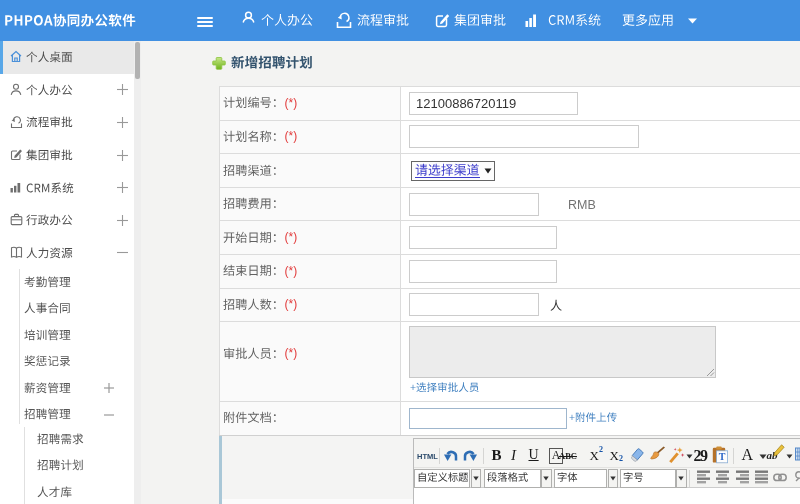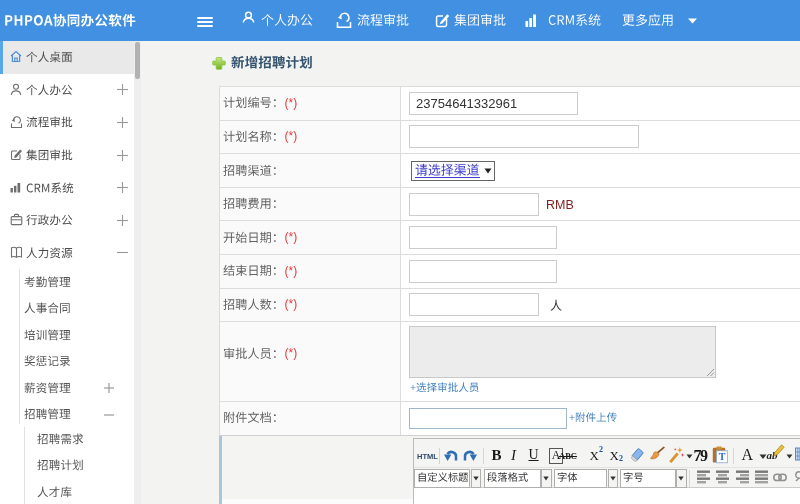--- a/index.html
+++ b/index.html
@@ -215,32 +215,32 @@
     </svg>
 <div style="position:absolute;left:284.5px;top:297.4px;font:12px 'Liberation Sans',sans-serif;color:#e23b3b">(*)</div>
 <svg style="position:absolute;left:223.0px;top:344.5px;" width="62.0" height="16.6" viewBox="0 -12.93 62.0 16.59">
       <path fill="#616161" d="M5.2 -10.1C5.4 -9.7 5.6 -9.3 5.8 -8.9H1V-6.9H1.9V-8.1H10.2V-6.9H11.2V-8.9H6.6L6.8 -9C6.7 -9.4 6.4 -9.9 6.2 -10.3ZM2.6 -3.5H5.6V-2.2H2.6ZM2.6 -4.3V-5.7H5.6V-4.3ZM9.5 -3.5V-2.2H6.6V-3.5ZM9.5 -4.3H6.6V-5.7H9.5ZM5.6 -7.7V-6.5H1.8V-0.7H2.6V-1.3H5.6V1H6.6V-1.3H9.5V-0.7H10.4V-6.5H6.6V-7.7Z M14.4 -10.2V-7.8H12.8V-6.9H14.4V-4.3C13.8 -4.1 13.1 -3.9 12.6 -3.8L12.9 -2.9L14.4 -3.4V-0.2C14.4 -0 14.4 0 14.2 0C14.1 0 13.5 0.1 12.9 0C13.1 0.3 13.2 0.6 13.2 0.9C14.1 0.9 14.6 0.9 14.9 0.7C15.2 0.6 15.3 0.3 15.3 -0.2V-3.6L16.8 -4.1L16.7 -4.9L15.3 -4.5V-6.9H16.7V-7.8H15.3V-10.2ZM17.3 0.8C17.5 0.6 17.8 0.4 19.9 -0.6C19.9 -0.8 19.8 -1.2 19.8 -1.4L18.2 -0.7V-5.4H19.9V-6.3H18.2V-10.1H17.3V-0.9C17.3 -0.4 17 -0.2 16.8 -0C17 0.2 17.2 0.5 17.3 0.8ZM23 -7.4C22.6 -6.9 21.9 -6.3 21.3 -5.9V-10.1H20.3V-0.8C20.3 0.4 20.6 0.7 21.5 0.7C21.7 0.7 22.6 0.7 22.8 0.7C23.6 0.7 23.9 0.1 23.9 -1.5C23.7 -1.6 23.3 -1.8 23.1 -1.9C23 -0.6 23 -0.2 22.7 -0.2C22.5 -0.2 21.8 -0.2 21.6 -0.2C21.3 -0.2 21.3 -0.3 21.3 -0.8V-4.9C22 -5.4 23 -6.1 23.7 -6.8Z M30 -10.2C29.9 -8.3 30 -2.4 24.9 0.2C25.2 0.4 25.5 0.7 25.7 0.9C28.7 -0.7 30 -3.4 30.5 -5.9C31.1 -3.6 32.4 -0.6 35.5 0.9C35.6 0.6 35.9 0.3 36.2 0.1C31.9 -1.8 31.1 -6.9 30.9 -8.4C31 -9.1 31 -9.8 31 -10.2Z M39.9 -8.9H45.6V-7.5H39.9ZM38.9 -9.7V-6.7H46.6V-9.7ZM42.2 -4V-2.9C42.2 -1.9 41.8 -0.6 37.4 0.3C37.6 0.5 37.9 0.8 38 1C42.6 0 43.1 -1.6 43.1 -2.9V-4ZM43.1 -0.8C44.5 -0.3 46.5 0.5 47.6 1L48 0.2C47 -0.3 45 -1 43.5 -1.5ZM38.5 -5.6V-1.1H39.4V-4.8H46.1V-1.2H47V-5.6Z M51.8 -5.9C52.3 -5.9 52.8 -6.3 52.8 -6.8C52.8 -7.4 52.3 -7.8 51.8 -7.8C51.4 -7.8 50.9 -7.4 50.9 -6.8C50.9 -6.3 51.4 -5.9 51.8 -5.9ZM51.8 0C52.3 0 52.8 -0.3 52.8 -0.9C52.8 -1.4 52.3 -1.8 51.8 -1.8C51.4 -1.8 50.9 -1.4 50.9 -0.9C50.9 -0.3 51.4 0 51.8 0Z"></path>
     </svg>
 <div style="position:absolute;left:284.5px;top:346.0px;font:12px 'Liberation Sans',sans-serif;color:#e23b3b">(*)</div>
 <svg style="position:absolute;left:223.0px;top:408.5px;" width="62.0" height="16.6" viewBox="0 -12.93 62.0 16.59">
       <path fill="#616161" d="M7 -5.1C7.5 -4.2 8 -3 8.2 -2.2L9 -2.6C8.7 -3.4 8.2 -4.5 7.7 -5.4ZM9.8 -10.1V-7.4H6.7V-6.6H9.8V-0.2C9.8 0 9.7 0 9.5 0.1C9.3 0.1 8.8 0.1 8.1 0C8.2 0.3 8.4 0.7 8.4 1C9.3 1 9.9 0.9 10.2 0.8C10.5 0.6 10.7 0.3 10.7 -0.2V-6.6H11.7V-7.4H10.7V-10.1ZM6.3 -10.2C5.8 -8.5 4.9 -6.7 3.9 -5.6C4.1 -5.4 4.3 -5 4.5 -4.8C4.8 -5.2 5.1 -5.6 5.3 -6V0.9H6.2V-7.5C6.5 -8.3 6.9 -9.2 7.1 -10ZM1 -9.7V1H1.8V-8.9H3.3C3.1 -8 2.8 -6.9 2.4 -6C3.2 -5 3.4 -4.1 3.4 -3.5C3.4 -3.1 3.4 -2.7 3.2 -2.6C3.1 -2.5 3 -2.5 2.8 -2.5C2.7 -2.5 2.5 -2.5 2.2 -2.5C2.3 -2.2 2.4 -1.9 2.4 -1.7C2.7 -1.6 3 -1.6 3.2 -1.7C3.4 -1.7 3.6 -1.8 3.8 -1.9C4.1 -2.1 4.2 -2.7 4.2 -3.4C4.2 -4.1 4.1 -5.1 3.2 -6.1C3.6 -7.1 4.1 -8.4 4.4 -9.4L3.8 -9.8L3.6 -9.7Z M16.1 -4.2V-3.3H19.6V1H20.5V-3.3H23.8V-4.2H20.5V-6.9H23.3V-7.7H20.5V-10.1H19.6V-7.7H17.9C18.1 -8.3 18.2 -8.9 18.3 -9.5L17.5 -9.6C17.2 -8 16.7 -6.5 16 -5.5C16.2 -5.3 16.6 -5.1 16.8 -5C17.1 -5.5 17.4 -6.1 17.6 -6.9H19.6V-4.2ZM15.5 -10.2C14.8 -8.4 13.7 -6.5 12.6 -5.3C12.7 -5.1 13 -4.6 13.1 -4.4C13.5 -4.8 13.9 -5.3 14.2 -5.9V1H15.1V-7.3C15.6 -8.1 16 -9 16.3 -9.9Z M29.6 -10C29.9 -9.4 30.3 -8.6 30.5 -8.1L31.5 -8.5C31.3 -9 30.9 -9.7 30.5 -10.3ZM25 -8.1V-7.2H26.9C27.6 -5.3 28.6 -3.7 29.9 -2.4C28.5 -1.3 26.9 -0.5 24.8 0.1C25 0.3 25.3 0.7 25.4 1C27.4 0.3 29.1 -0.6 30.5 -1.8C31.9 -0.6 33.6 0.3 35.6 0.9C35.7 0.6 36 0.2 36.2 0C34.2 -0.4 32.6 -1.3 31.2 -2.5C32.5 -3.7 33.4 -5.3 34.1 -7.2H36V-8.1ZM30.5 -3.1C29.4 -4.2 28.5 -5.6 27.9 -7.2H33.1C32.5 -5.6 31.6 -4.2 30.5 -3.1Z M47 -9.5C46.7 -8.6 46.2 -7.3 45.8 -6.5L46.5 -6.3C46.9 -7 47.5 -8.2 47.9 -9.2ZM41.4 -9.2C41.8 -8.3 42.3 -7.1 42.5 -6.4L43.3 -6.7C43.1 -7.4 42.6 -8.6 42.2 -9.4ZM39 -10.2V-7.6H37.2V-6.8H38.8C38.4 -5.1 37.7 -3.2 36.9 -2.1C37.1 -1.9 37.3 -1.6 37.4 -1.3C38 -2.1 38.5 -3.5 39 -4.9V1H39.8V-5.2C40.2 -4.6 40.7 -3.8 40.8 -3.4L41.4 -4.1C41.2 -4.5 40.2 -5.9 39.8 -6.3V-6.8H41.4V-7.6H39.8V-10.2ZM41.1 -0.8V0.1H46.9V0.9H47.8V-5.7H45.1V-10.2H44.2V-5.7H41.4V-4.9H46.9V-3.3H41.5V-2.5H46.9V-0.8Z M51.8 -5.9C52.3 -5.9 52.8 -6.3 52.8 -6.8C52.8 -7.4 52.3 -7.8 51.8 -7.8C51.4 -7.8 50.9 -7.4 50.9 -6.8C50.9 -6.3 51.4 -5.9 51.8 -5.9ZM51.8 0C52.3 0 52.8 -0.3 52.8 -0.9C52.8 -1.4 52.3 -1.8 51.8 -1.8C51.4 -1.8 50.9 -1.4 50.9 -0.9C50.9 -0.3 51.4 0 51.8 0Z"></path>
     </svg>
 <div style="position:absolute;left:409.0px;top:91.5px;width:169.0px;height:23.0px;background:#fff;border:1px solid #cccccc;box-sizing:border-box;"></div>
-<div style="position:absolute;left:416px;top:96px;font:13px 'Liberation Sans',sans-serif;color:#333">23754641332961</div>
+<div style="position:absolute;left:416px;top:96px;font:13px 'Liberation Sans',sans-serif;color:#333">12100886720119</div>
 <div style="position:absolute;left:409.0px;top:125.0px;width:230.0px;height:23.0px;background:#fff;border:1px solid #cccccc;box-sizing:border-box;"></div>
 <div style="position:absolute;left:410.5px;top:161.0px;width:84.0px;height:19.5px;background:#fdfdfd;border:1px solid #666666;box-sizing:border-box;"></div>
 <svg style="position:absolute;left:415.0px;top:161.3px;" width="65.5" height="17.5" viewBox="0 -13.67 65.5 17.54">
       <path fill="#3c3ccc" d="M1.4 -10C2.1 -9.4 2.9 -8.5 3.3 -8L4 -8.6C3.6 -9.2 2.7 -10 2 -10.6ZM0.5 -6.8V-5.9H2.5V-1.1C2.5 -0.6 2.1 -0.2 1.9 -0C2 0.2 2.3 0.6 2.4 0.8C2.6 0.5 2.9 0.3 5.1 -1.4C5 -1.6 4.8 -2 4.7 -2.2L3.4 -1.2V-6.8ZM6.4 -2.7H10.4V-1.7H6.4ZM6.4 -3.4V-4.4H10.4V-3.4ZM7.9 -10.8V-9.8H4.9V-9.1H7.9V-8.3H5.3V-7.5H7.9V-6.7H4.5V-5.9H12.4V-6.7H8.9V-7.5H11.6V-8.3H8.9V-9.1H12V-9.8H8.9V-10.8ZM5.5 -5.2V1H6.4V-1H10.4V-0.1C10.4 0.1 10.4 0.1 10.2 0.2C10 0.2 9.4 0.2 8.7 0.1C8.9 0.4 9 0.7 9 1C9.9 1 10.5 1 10.9 0.8C11.2 0.7 11.4 0.4 11.4 -0.1V-5.2Z M13.7 -9.9C14.4 -9.2 15.3 -8.3 15.7 -7.7L16.5 -8.3C16.1 -8.9 15.2 -9.8 14.4 -10.4ZM18.7 -10.4C18.3 -9.3 17.8 -8.2 17.1 -7.4C17.3 -7.3 17.8 -7 17.9 -6.9C18.2 -7.2 18.5 -7.7 18.8 -8.2H20.7V-6.3H17V-5.5H19.4C19.1 -3.8 18.6 -2.5 16.7 -1.9C16.9 -1.7 17.2 -1.3 17.3 -1.1C19.4 -1.9 20.1 -3.4 20.3 -5.5H21.7V-2.5C21.7 -1.5 21.9 -1.2 22.8 -1.2C23 -1.2 23.9 -1.2 24.1 -1.2C24.9 -1.2 25.2 -1.6 25.3 -3.3C25 -3.3 24.6 -3.5 24.4 -3.6C24.4 -2.3 24.3 -2.1 24 -2.1C23.8 -2.1 23.1 -2.1 23 -2.1C22.7 -2.1 22.6 -2.1 22.6 -2.5V-5.5H25.2V-6.3H21.6V-8.2H24.6V-9H21.6V-10.8H20.7V-9H19.2C19.3 -9.4 19.5 -9.8 19.6 -10.3ZM16.1 -5.9H13.6V-5H15.2V-1.1C14.7 -0.8 14.1 -0.3 13.5 0.2L14.1 1C14.9 0.2 15.6 -0.4 16 -0.4C16.3 -0.4 16.7 -0.1 17.2 0.2C18.1 0.7 19.1 0.9 20.6 0.9C21.9 0.9 24.1 0.8 25.1 0.7C25.1 0.5 25.3 -0 25.4 -0.3C24.1 -0.1 22.1 -0 20.7 -0C19.3 -0 18.2 -0.1 17.4 -0.6C16.8 -1 16.5 -1.3 16.1 -1.3Z M28.1 -10.8V-8.2H26.4V-7.3H28.1V-4.6C27.4 -4.4 26.8 -4.2 26.3 -4.1L26.5 -3.1L28.1 -3.6V-0.2C28.1 0 28 0.1 27.9 0.1C27.7 0.1 27.2 0.1 26.7 0.1C26.8 0.3 26.9 0.7 26.9 1C27.8 1 28.3 1 28.6 0.8C28.9 0.6 29 0.4 29 -0.2V-3.9L30.5 -4.4L30.4 -5.3L29 -4.9V-7.3H30.6V-8.2H29V-10.8ZM36.2 -9.3C35.7 -8.6 35.1 -8 34.3 -7.5C33.7 -8 33.1 -8.6 32.7 -9.3ZM30.9 -10.2V-9.3H31.7C32.2 -8.4 32.8 -7.7 33.6 -7C32.6 -6.4 31.5 -6 30.4 -5.7C30.5 -5.5 30.8 -5.1 30.9 -4.9C32 -5.3 33.2 -5.8 34.3 -6.5C35.3 -5.8 36.5 -5.2 37.8 -4.9C37.9 -5.1 38.2 -5.5 38.4 -5.7C37.2 -6 36 -6.4 35.1 -7C36.1 -7.8 37 -8.7 37.5 -9.9L36.9 -10.2L36.8 -10.2ZM33.8 -5.3V-4.2H31.2V-3.3H33.8V-2H30.5V-1.1H33.8V1.1H34.8V-1.1H38.1V-2H34.8V-3.3H37.2V-4.2H34.8V-5.3Z M39.2 -8.4C40 -8.1 41 -7.7 41.5 -7.4L42 -8.1C41.5 -8.4 40.5 -8.8 39.7 -9ZM40.2 -10.2C41 -9.9 41.9 -9.5 42.4 -9.2L42.8 -9.8C42.4 -10.2 41.4 -10.6 40.6 -10.8ZM39.6 -4.5 40.3 -3.8C41.1 -4.7 42.1 -5.8 42.9 -6.7L42.3 -7.4C41.4 -6.4 40.3 -5.2 39.6 -4.5ZM50.6 -10.4H43.5V-4.4H44.6V-3.4H39.4V-2.5H43.7C42.6 -1.4 40.8 -0.5 39.2 0.1C39.4 0.2 39.7 0.6 39.8 0.9C41.5 0.2 43.4 -0.9 44.6 -2.3V1H45.6V-2.2C46.8 -0.9 48.7 0.2 50.5 0.8C50.6 0.5 50.9 0.1 51.1 -0.1C49.4 -0.5 47.6 -1.4 46.5 -2.5H50.9V-3.4H45.6V-4.4H50.8V-5.2H44.5V-6.2H50V-8.7H44.5V-9.6H50.6ZM44.5 -8H49V-6.9H44.5Z M52.4 -9.9C53.1 -9.2 53.9 -8.3 54.3 -7.7L55.1 -8.2C54.7 -8.8 53.9 -9.7 53.2 -10.3ZM57.5 -4.7H61.8V-3.7H57.5ZM57.5 -3H61.8V-1.9H57.5ZM57.5 -6.5H61.8V-5.4H57.5ZM56.6 -7.2V-1.1H62.7V-7.2H59.6C59.8 -7.6 59.9 -7.9 60.1 -8.3H63.8V-9.1H61.4C61.7 -9.6 62 -10.1 62.3 -10.6L61.4 -10.8C61.2 -10.3 60.8 -9.6 60.4 -9.1H58L58.7 -9.4C58.5 -9.8 58.1 -10.5 57.7 -10.9L56.9 -10.5C57.3 -10.1 57.6 -9.5 57.8 -9.1H55.6V-8.3H59C59 -8 58.8 -7.6 58.7 -7.2ZM55 -6.2H52.3V-5.3H54.1V-1.3C53.5 -1.1 52.8 -0.6 52.1 0.1L52.7 0.9C53.4 0.1 54.1 -0.6 54.5 -0.6C54.8 -0.6 55.2 -0.2 55.8 0.1C56.7 0.6 57.8 0.7 59.3 0.7C60.5 0.7 62.8 0.7 63.7 0.6C63.8 0.3 63.9 -0.1 64 -0.3C62.8 -0.2 60.8 -0.1 59.3 -0.1C57.9 -0.1 56.8 -0.2 56 -0.7C55.5 -0.9 55.2 -1.2 55 -1.3Z"></path>
     </svg>
 <div style="position:absolute;left:415.0px;top:177.0px;width:64.5px;height:1.0px;background:#3c3ccc"></div>
 <svg style="position:absolute;left:483.5px;top:168px" width="8" height="6" viewBox="0 0 8 6">
       <path d="M0.5 0.5 h7 l-3.5 5 z" fill="#222"></path>
     </svg>
 <div style="position:absolute;left:409.0px;top:192.6px;width:130.0px;height:23.0px;background:#fff;border:1px solid #cccccc;box-sizing:border-box;"></div>
-<div style="position:absolute;left:546px;top:197.5px;font:12.5px 'Liberation Sans',sans-serif;color:#7f1d1d">RMB</div>
+<div style="position:absolute;left:568px;top:197.5px;font:12.5px 'Liberation Sans',sans-serif;color:#737373">RMB</div>
 <div style="position:absolute;left:409.0px;top:226.2px;width:148.0px;height:23.0px;background:#fff;border:1px solid #cccccc;box-sizing:border-box;"></div>
 <div style="position:absolute;left:409.0px;top:259.8px;width:148.0px;height:23.0px;background:#fff;border:1px solid #cccccc;box-sizing:border-box;"></div>
 <div style="position:absolute;left:409.0px;top:293.4px;width:130.0px;height:23.0px;background:#fff;border:1px solid #cccccc;box-sizing:border-box;"></div>
 <svg style="position:absolute;left:550.0px;top:296.5px;" width="13.2" height="16.6" viewBox="0 -12.93 13.2 16.59">
       <path fill="#333333" d="M5.6 -10.2C5.5 -8.3 5.6 -2.4 0.5 0.2C0.8 0.4 1.1 0.7 1.3 0.9C4.3 -0.7 5.6 -3.4 6.1 -5.9C6.7 -3.6 8 -0.6 11.1 0.9C11.2 0.6 11.5 0.3 11.8 0.1C7.5 -1.8 6.7 -6.9 6.5 -8.4C6.6 -9.1 6.6 -9.8 6.6 -10.2Z"></path>
     </svg>
 <div style="position:absolute;left:409.0px;top:326.0px;width:307.0px;height:52.0px;background:#ececec;border:1px solid #c8c8c8;box-sizing:border-box;"></div>
 <svg style="position:absolute;left:706px;top:368px" width="9" height="9" viewBox="0 0 9 9">
       <path d="M8 1 L1 8 M8 4.5 L4.5 8 M8 8 L8 8" stroke="#999" stroke-width="1"></path>
     </svg>
@@ -289,21 +289,21 @@
     </svg>
 <svg style="position:absolute;left:668px;top:446px" width="17" height="17" viewBox="0 0 17 17">
       <path d="M1.2 15.2 L8.6 6.4 L10.8 8.2 L3.4 17 z" fill="#e0912e"></path>
       <path d="M11.8 1.2 l0.8 2.1 2.1 0.8 -2.1 0.8 -0.8 2.1 -0.8 -2.1 -2.1 -0.8 2.1 -0.8 z" fill="#e8a03a"></path>
       <path d="M14.6 7.2 l0.5 1.4 1.4 0.5 -1.4 0.5 -0.5 1.4 -0.5 -1.4 -1.4 -0.5 1.4 -0.5 z" fill="#d0485a"></path>
       <path d="M7.2 1.8 l0.4 1.1 1.1 0.4 -1.1 0.4 -0.4 1.1 -0.4 -1.1 -1.1 -0.4 1.1 -0.4 z" fill="#d0485a"></path>
     </svg>
 <svg style="position:absolute;left:685.5px;top:453.5px" width="7" height="5" viewBox="0 0 7 5">
       <path d="M0.5 0.5 h6 l-3 4 z" fill="#333"></path>
     </svg>
-<div style="position:absolute;left:693.5px;top:447.0px;font:bold 16px 'Liberation Serif',serif;color:#1a1a1a;letter-spacing:-1.5px">79</div>
+<div style="position:absolute;left:693.5px;top:447.0px;font:bold 16px 'Liberation Serif',serif;color:#1a1a1a;letter-spacing:-1.5px">29</div>
 <svg style="position:absolute;left:712px;top:446px" width="16" height="18" viewBox="0 0 16 18">
       <rect x="0.8" y="1.8" width="12.4" height="14.8" rx="1.2" fill="#b5722a"></rect>
       <rect x="4.3" y="0.6" width="5.4" height="3" rx="0.9" fill="#cf8f35"></rect>
       <rect x="4.6" y="4.8" width="11" height="12" fill="#fdfdfd" stroke="#8ab0d8" stroke-width="0.8"></rect>
       <text x="10.1" y="14.2" font-family="Liberation Serif" font-size="10" font-weight="bold" fill="#2a66c8" text-anchor="middle">T</text>
     </svg>
 <div style="position:absolute;left:733.0px;top:447.5px;width:1.0px;height:16.0px;background:#d5d5d3"></div>
 <div style="position:absolute;left:741.5px;top:446.9px;font:normal 16px 'Liberation Serif',serif;color:#1a1a1a;line-height:1">A</div>
 <svg style="position:absolute;left:758.5px;top:453.5px" width="8" height="6" viewBox="0 0 8 6">
       <path d="M0.5 0.5 h7 l-3.5 4.5 z" fill="#333"></path>

